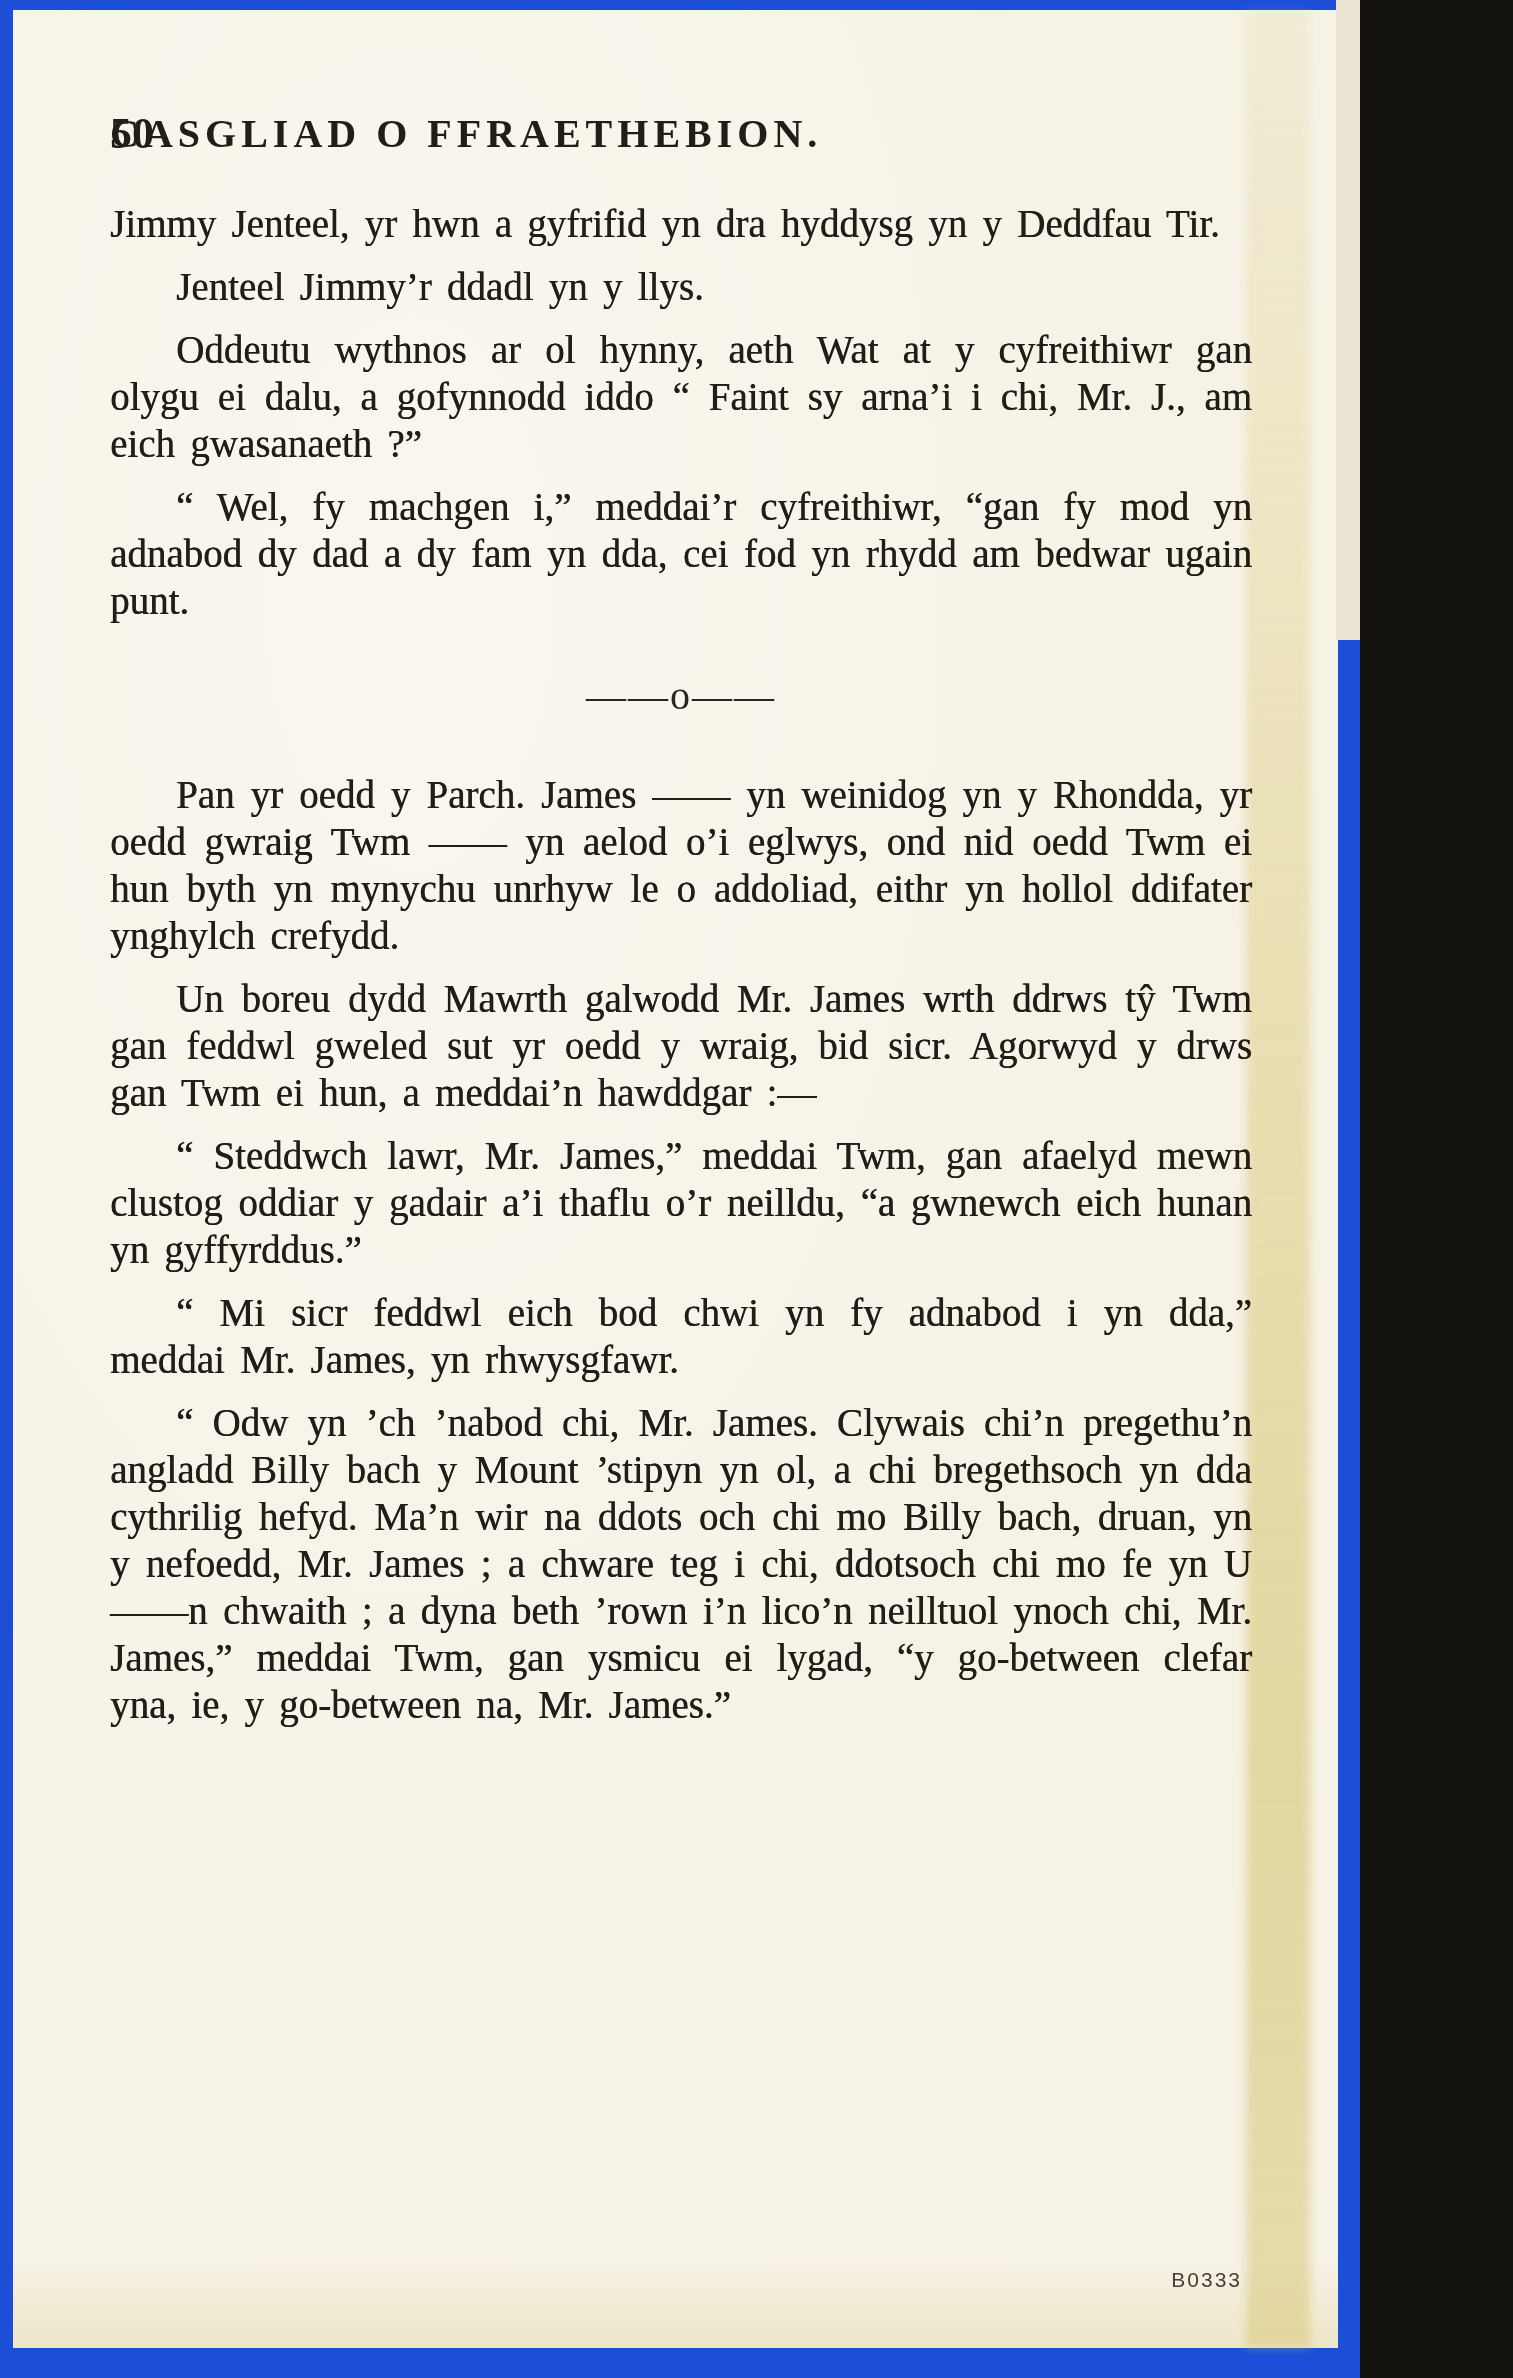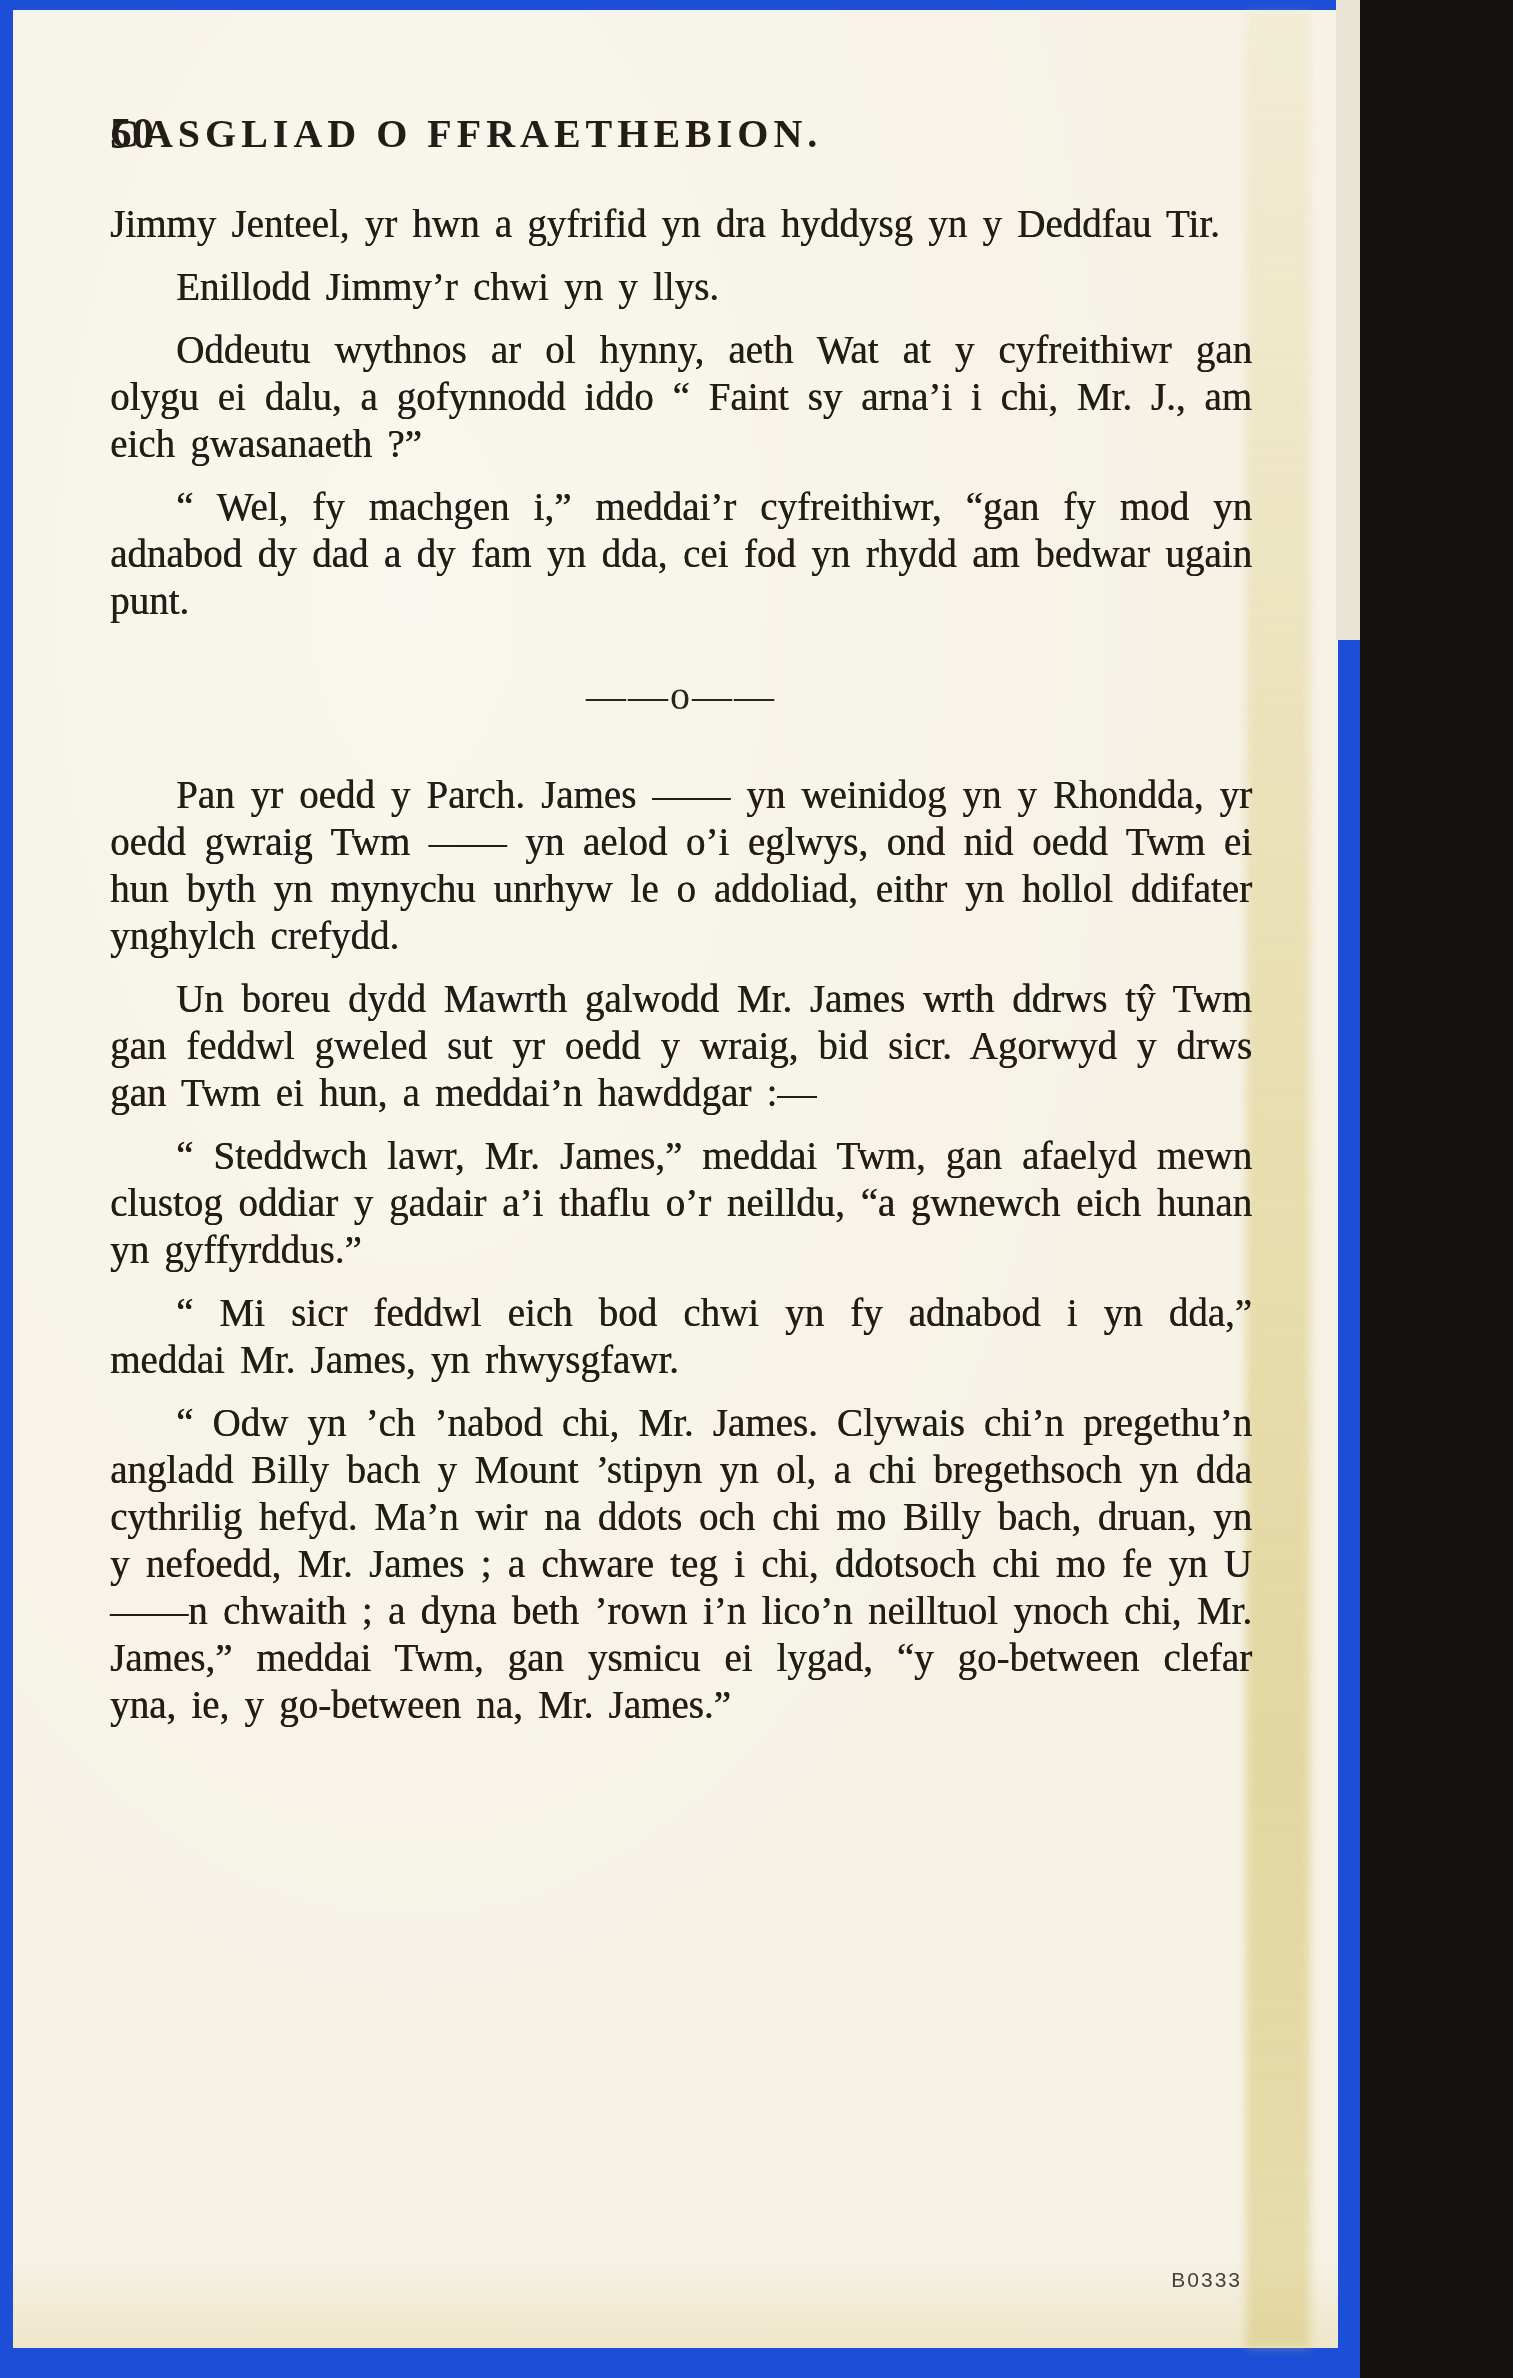--- a/index.html
+++ b/index.html
@@ -102,21 +102,21 @@
     <div class="aging-bottom"></div>
 
     <div class="content">
       <div class="header-row">
         <span class="page-number">50</span>
         <div class="page-title">CASGLIAD O FFRAETHEBION.</div>
       </div>
 
       <div id="section-0">
           <p class="para">Jimmy Jenteel, yr hwn a gyfrifid yn dra hyddysg yn y Deddfau Tir.</p>
-          <p class="para indent">Enillodd Jimmy’r chwi yn y llys.</p>
+          <p class="para indent">Jenteel Jimmy’r ddadl yn y llys.</p>
           <p class="para indent">Oddeutu wythnos ar ol hynny, aeth Wat at y cyfreithiwr gan olygu ei dalu, a gofynnodd iddo “ Faint sy arna’i i chi, Mr. J., am eich gwasanaeth ?”</p>
           <p class="para indent">“ Wel, fy machgen i,” meddai’r cyfreithiwr, “gan fy mod yn adnabod dy dad a dy fam yn dda, cei fod yn rhydd am bedwar ugain punt.</p>
         </div>
 
       <div class="separator">——o——</div>
 
       <div id="section-1">
           <p class="para indent">Pan yr oedd y Parch. James —— yn weinidog yn y Rhondda, yr oedd gwraig Twm —— yn aelod o’i eglwys, ond nid oedd Twm ei hun byth yn mynychu unrhyw le o addoliad, eithr yn hollol ddifater ynghylch crefydd.</p>
           <p class="para indent">Un boreu dydd Mawrth galwodd Mr. James wrth ddrws tŷ Twm gan feddwl gweled sut yr oedd y wraig, bid sicr. Agorwyd y drws gan Twm ei hun, a meddai’n hawddgar :—</p>
           <p class="para indent">“ Steddwch lawr, Mr. James,” meddai Twm, gan afaelyd mewn clustog oddiar y gadair a’i thaflu o’r neilldu, “a gwnewch eich hunan yn gyffyrddus.”</p>

